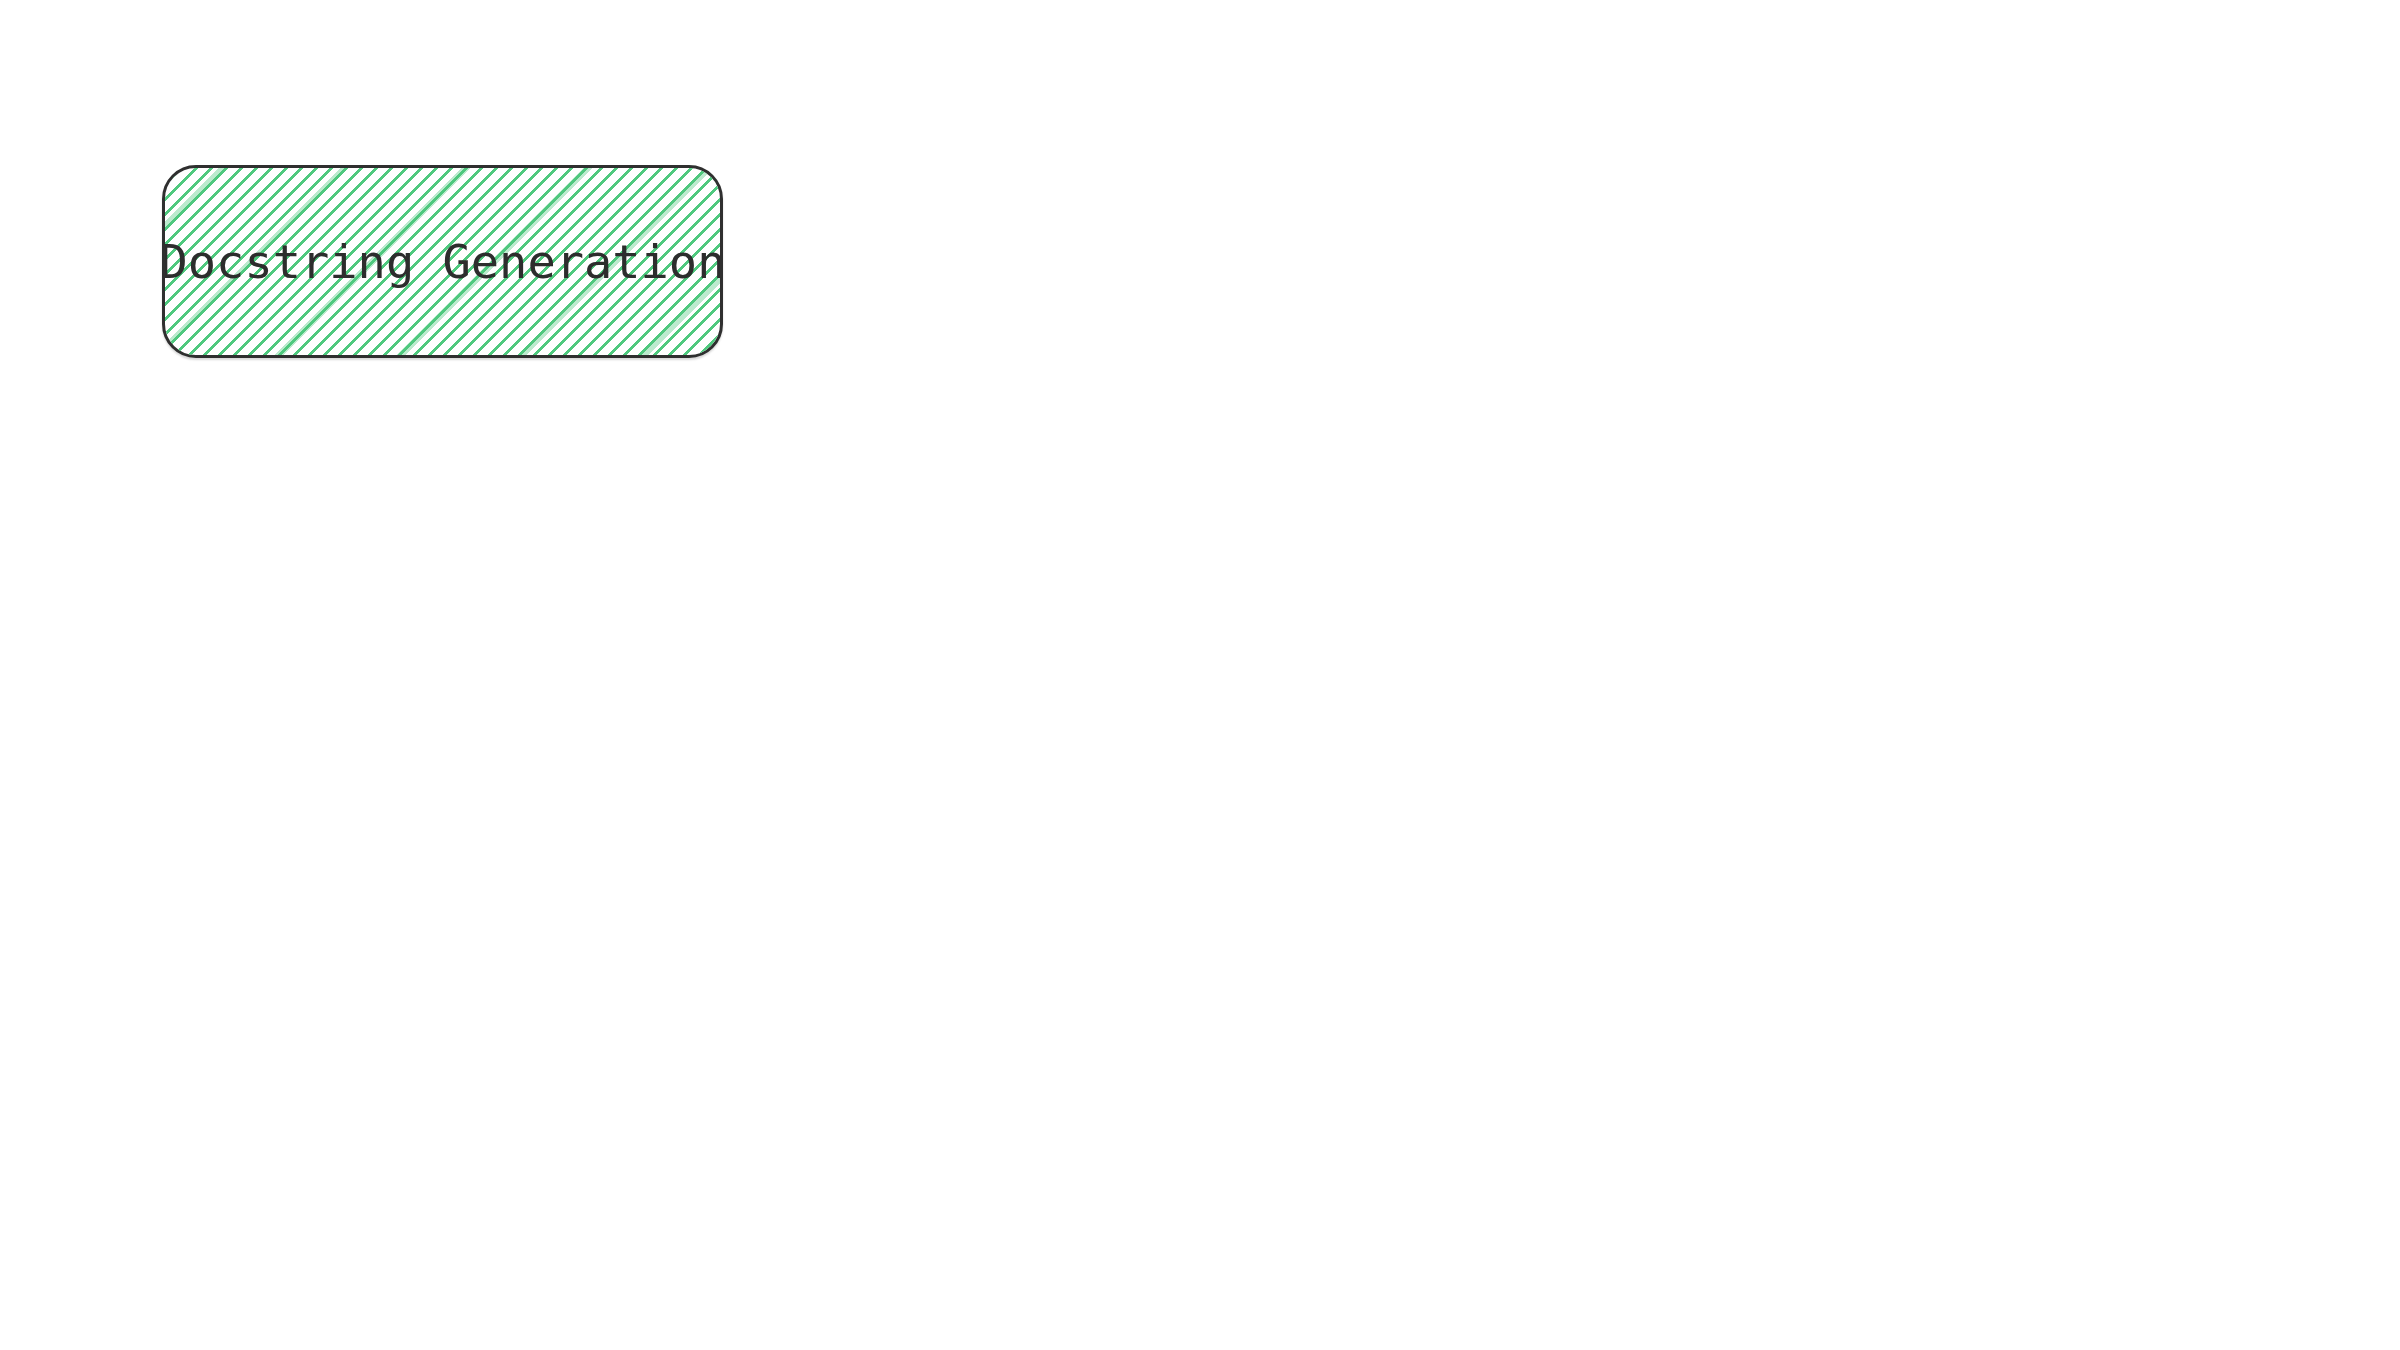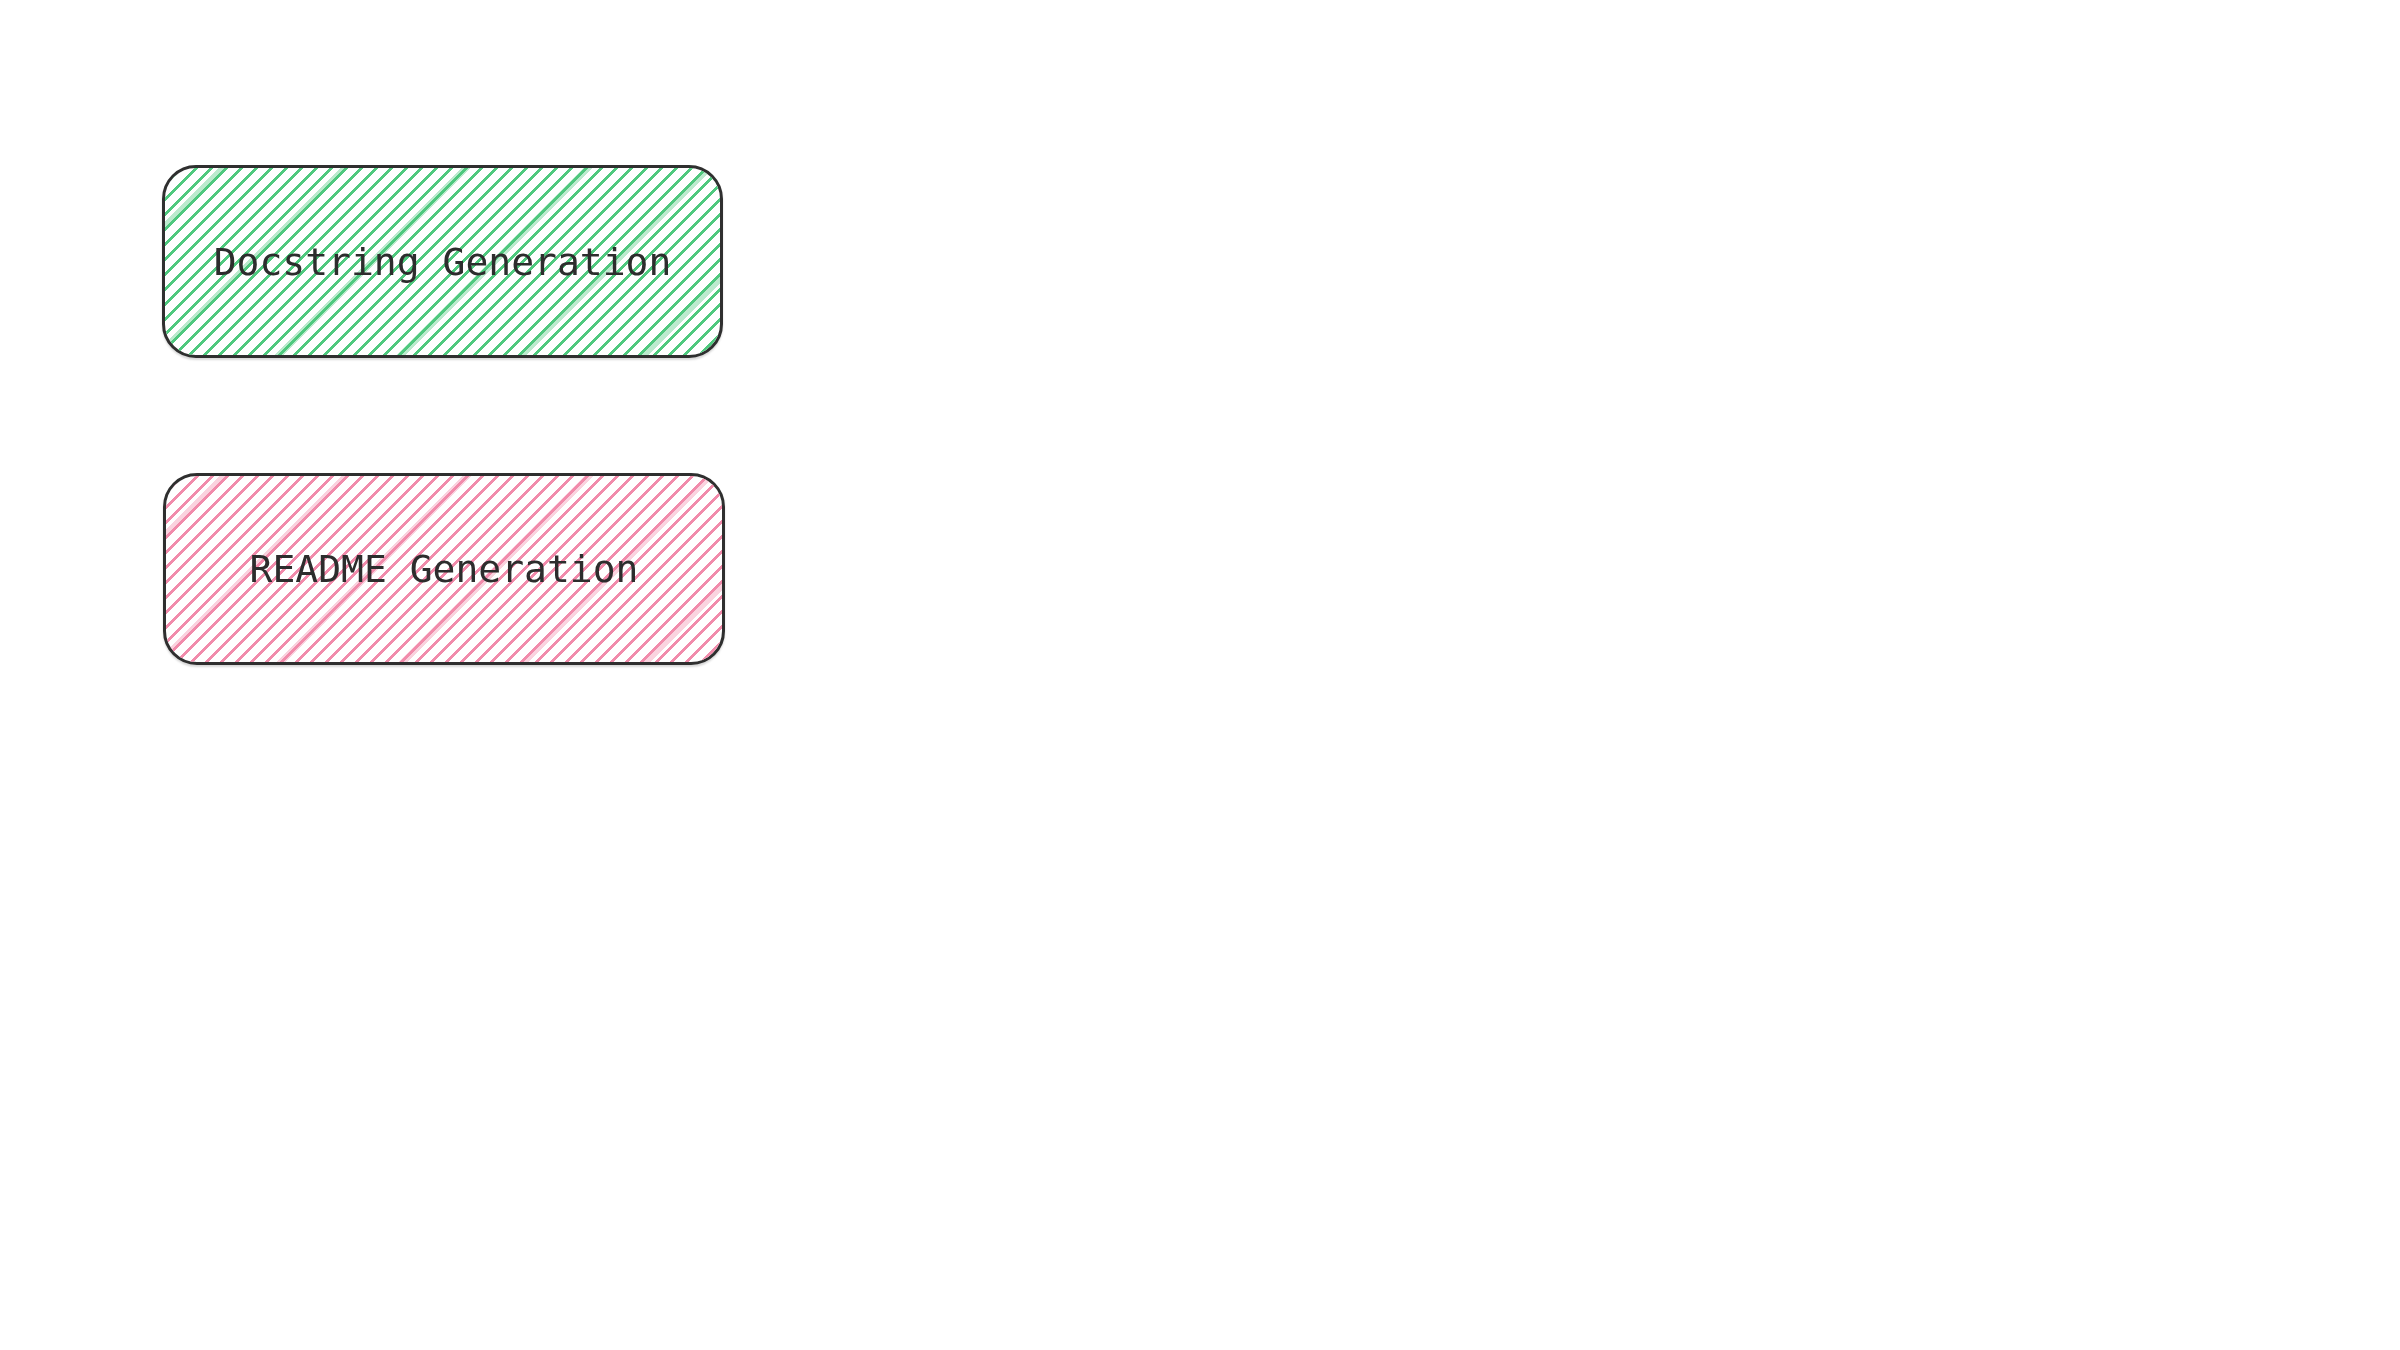--- a/index.html
+++ b/index.html
@@ -56,35 +56,32 @@
       transparent 44px,
       transparent 86px
     );
     opacity: 0.38;
     filter: blur(0.6px);
     z-index: 1;
   }
   .node .label {
     position: relative;
     z-index: 2;
-    font-size: 38px;
+    font-size: 47px;
     font-weight: 500;
     white-space: nowrap;
   }
   .node-docstring { left: 162px;  top: 165px; width: 561px; height: 193px; }
   .node-api       { left: 1217px; top: 157px; width: 563px; height: 193px; }
   .node-readme    { left: 163px;  top: 473px; width: 562px; height: 192px; }
 </style>
 </head>
 <body>
 
 <div class="canvas">
 
   <div class="node node-docstring" style="--hatch: #4fc97e; --stroke: #2f2f2f; color: rgb(45, 45, 45);">
     <span class="label">Docstring Generation</span>
   </div>
 
 
-  <div class="node node-readme" style="--hatch: #f18bab; --stroke: #2f2f2f; color: rgb(45, 45, 45);">
-    <span class="label">README Generation</span>
-  </div>
 
 </div>
 
 </body></html>

